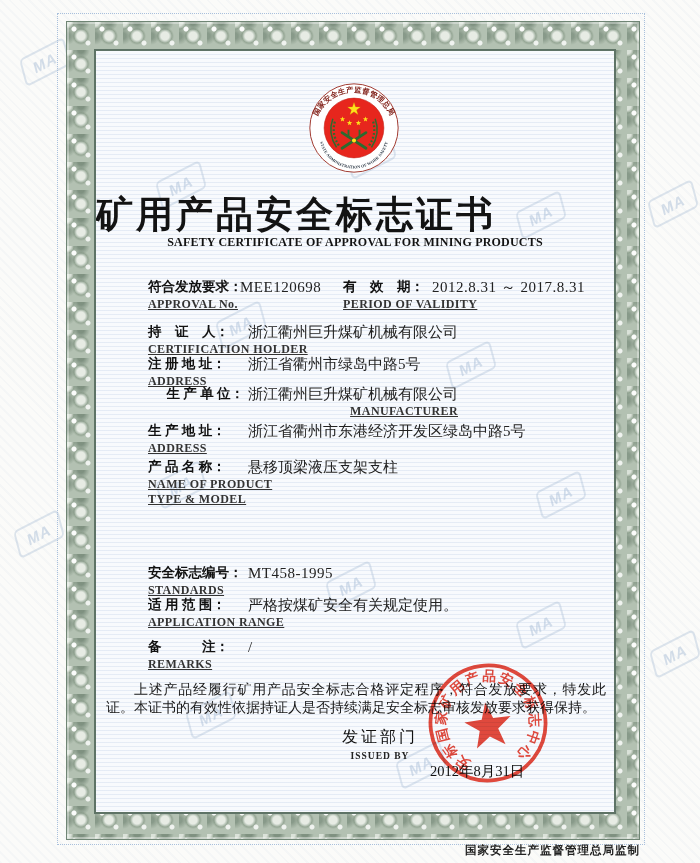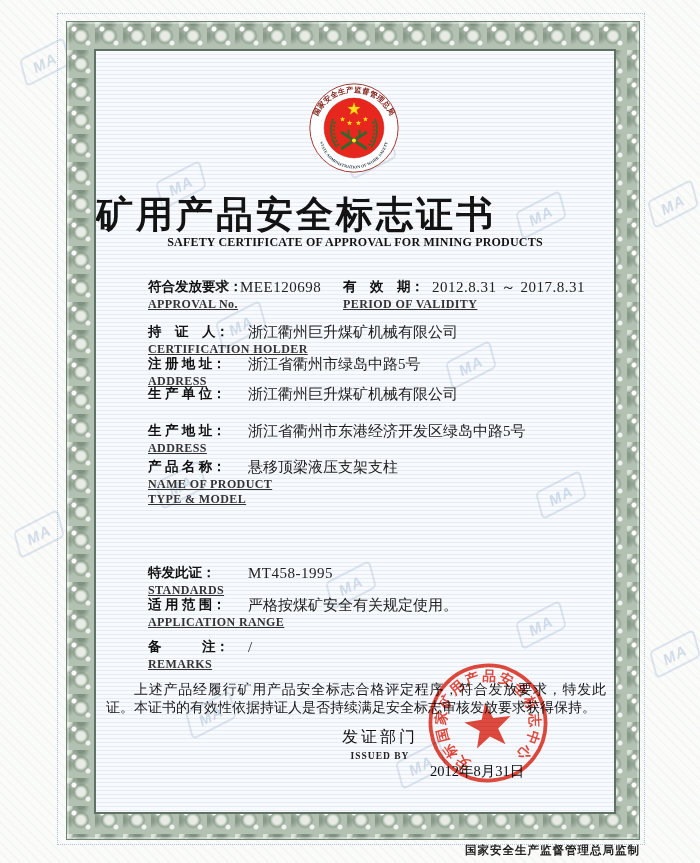--- a/index.html
+++ b/index.html
@@ -156,25 +156,26 @@
     </div>
 
     <div class="field" style="top:303px;">
       <div class="line">
         <span class="lbl w96">注 册 地 址：</span>
         <span class="val">浙江省衢州市绿岛中路5号</span>
       </div>
       <div class="cap">ADDRESS</div>
     </div>
 
-    <div class="field" style="top:333px;">
+    <div class="field" style="top:333px;text-align:right;">
       <div class="line">
         <span class="lbl w96">生 产 单 位：</span>
         <span class="val">浙江衢州巨升煤矿机械有限公司</span>
       </div>
+      <div class="cap">MANUFACTURER</div>
     </div>
 
     <div class="field" style="top:370px;">
       <div class="line">
         <span class="lbl w96">生 产 地 址：</span>
         <span class="val">浙江省衢州市东港经济开发区绿岛中路5号</span>
       </div>
       <div class="cap">ADDRESS</div>
     </div>
 
@@ -185,21 +186,21 @@
       </div>
       <div class="cap">NAME OF PRODUCT</div>
     </div>
 
     <div class="field" style="top:441px;">
       <div class="cap">TYPE &amp; MODEL</div>
     </div>
 
     <div class="field" style="top:512px;">
       <div class="line">
-        <span class="lbl w96">特发此证：</span>
+        <span class="lbl w96">安全标志编号：</span>
         <span class="val mono">MT458-1995</span>
       </div>
       <div class="cap">STANDARDS</div>
     </div>
 
     <div class="field" style="top:586px;">
       <div class="line">
         <span class="lbl w96">备　　　注：</span>
         <span class="val">/</span>
       </div>

